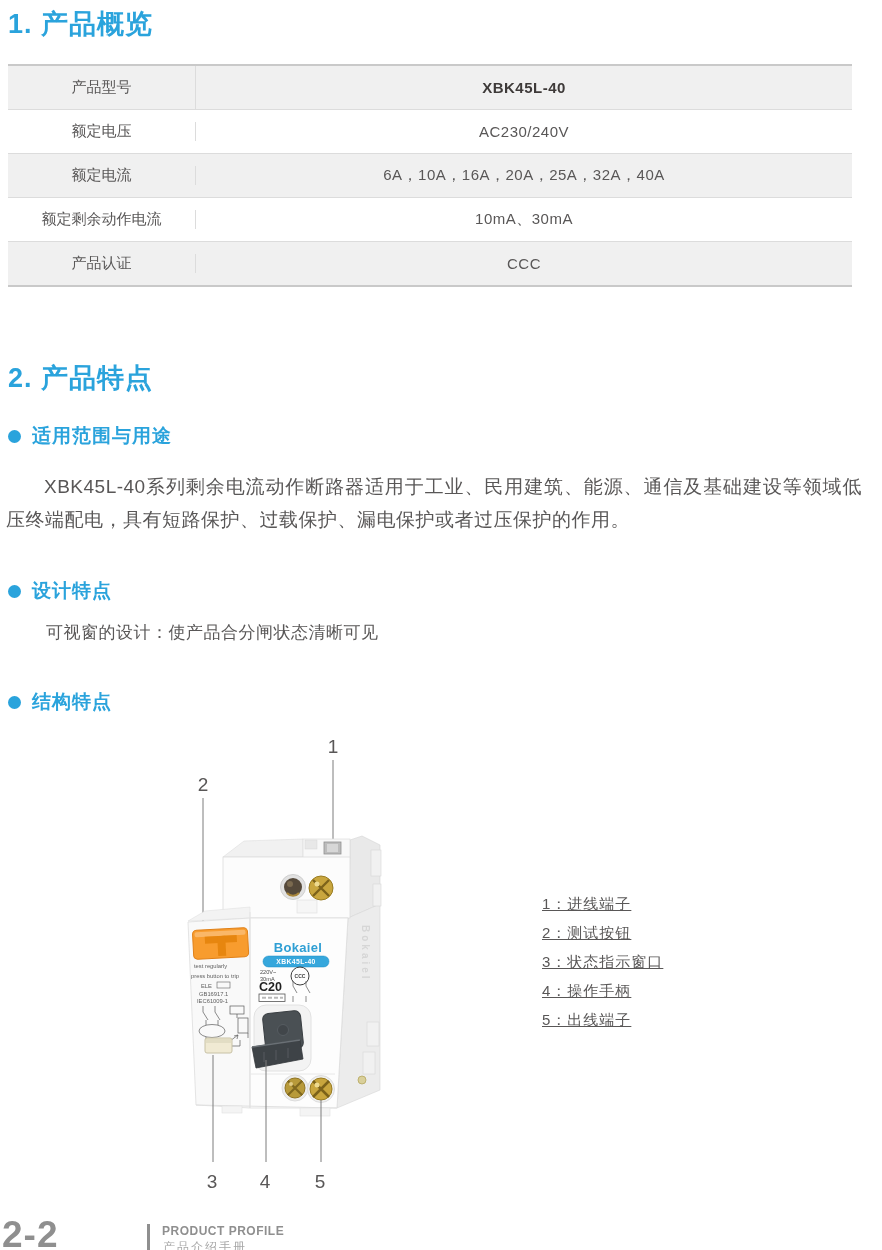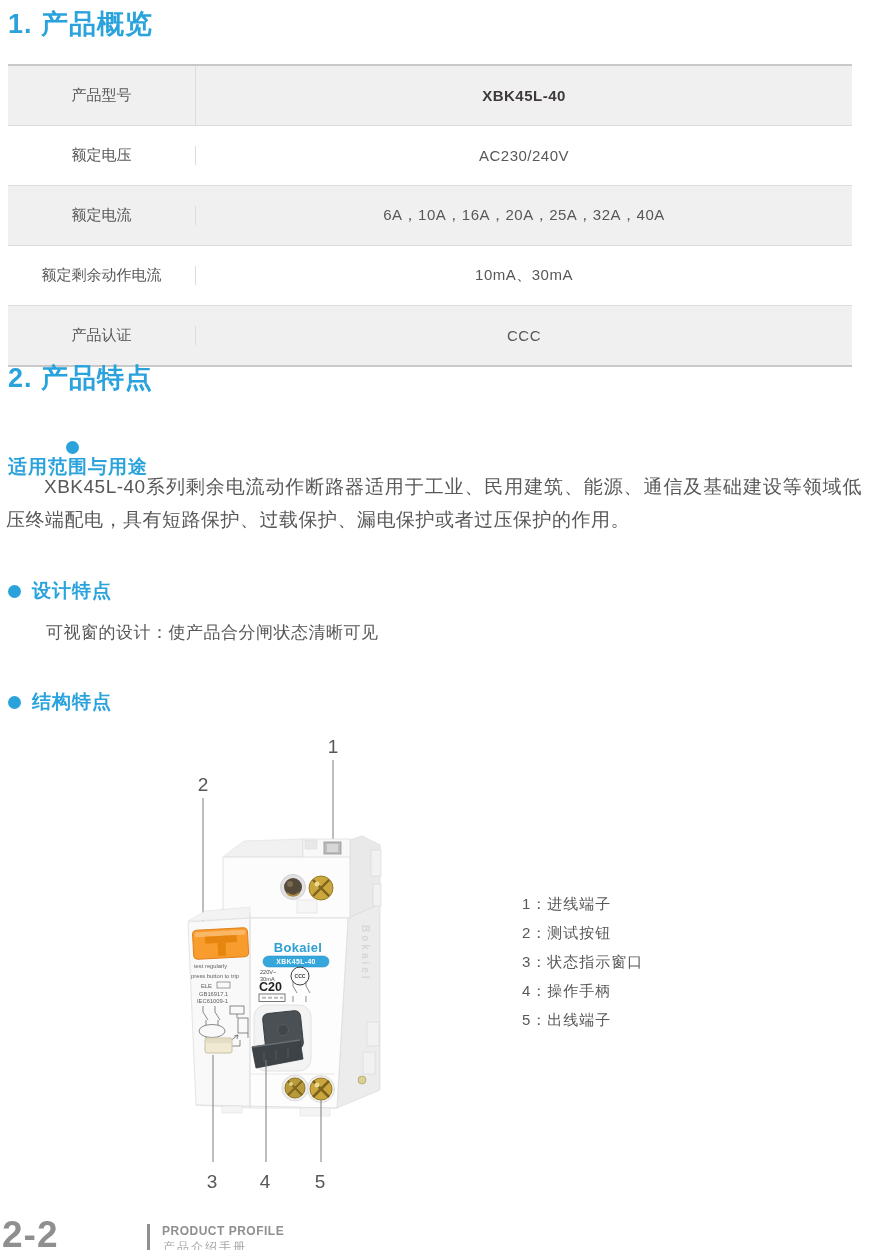--- a/index.html
+++ b/index.html
@@ -9,21 +9,21 @@
   }
   .sec-title{
     position:absolute;left:8px;margin:0;
     font-size:27px;font-weight:600;color:#2aa3dc;letter-spacing:1px;white-space:nowrap;
   }
   
   .spec-table{
     position:absolute;left:8px;top:64px;width:844px;
     border-top:2px solid #c9c9c9;border-bottom:2px solid #c9c9c9;
   }
-  .spec-row{display:flex;height:59px;}
+  .spec-row{display:flex;height:43px;}
   .spec-row + .spec-row{border-top:1px solid #dcdcdc;align-items:center;}
   .spec-row:nth-child(odd){background:#f0f0f0;}
   .spec-label{
     width:187px;border-right:1px solid #dcdcdc;
     display:flex;align-items:center;justify-content:center;
     font-size:15px;color:#595757;
   }
   .spec-value{
     flex:1;display:flex;align-items:center;justify-content:center;
     font-size:15px;color:#595757;letter-spacing:.5px;
@@ -52,21 +52,21 @@
   .co{font-size:19px;fill:#595757;text-anchor:middle;}
   .co-line{stroke:#7d7d7d;stroke-width:1;}
   .brand-txt{font-size:13px;font-weight:bold;fill:#2f9fd4;text-anchor:middle;letter-spacing:.3px;}
   .badge-txt{font-size:6.8px;font-weight:bold;fill:#ffffff;text-anchor:middle;letter-spacing:.4px;}
   .tiny{font-size:5.6px;fill:#4c4c4c;}
   .micro{font-size:5.8px;fill:#5f5f5f;}
   .c20{font-size:12.5px;font-weight:bold;fill:#1f1f1f;}
   .ccc-txt{font-size:5px;font-weight:bold;fill:#3a3a3a;text-anchor:middle;}
   .emboss{font-size:10px;font-weight:bold;fill:#d6d6d6;letter-spacing:3px;}
   .legend{
-    position:absolute;left:522px;top:896px;margin:0;padding:0;list-style:none;
+    position:absolute;left:542px;top:896px;margin:0;padding:0;list-style:none;text-decoration:underline;
   }
   .legend li{
     font-size:15px;color:#595757;letter-spacing:1px;height:15px;line-height:15px;
     margin-bottom:14px;white-space:nowrap;
   }
   
   .footer{position:absolute;left:0;top:1212px;width:420px;height:38px;}
   .footer-num{
     position:absolute;left:2px;top:4px;font-size:37px;font-weight:bold;color:#8f8f8f;
     line-height:1;letter-spacing:1px;
@@ -106,21 +106,21 @@
       <div class="spec-value">10mA、30mA</div>
     </div>
     <div class="spec-row">
       <div class="spec-label">产品认证</div>
       <div class="spec-value">CCC</div>
     </div>
   </div>
 
   <h1 class="sec-title" style="top:360px;">2. 产品特点</h1>
 
-  <div class="feat-heading" style="top:441px;flex-direction:column;">
+  <div class="feat-heading" style="top:423px;">
     <span class="bullet"></span>
     <span>适用范围与用途</span>
   </div>
   <p class="feat-para" style="top:470px;">XBK45L-40系列剩余电流动作断路器适用于工业、民用建筑、能源、通信及基础建设等领域低压终端配电，具有短路保护、过载保护、漏电保护或者过压保护的作用。</p>
 
   <div class="feat-heading" style="top:578px;">
     <span class="bullet"></span>
     <span>设计特点</span>
   </div>
   <p class="feat-line" style="top:605px;">可视窗的设计：使产品合分闸状态清晰可见</p>

